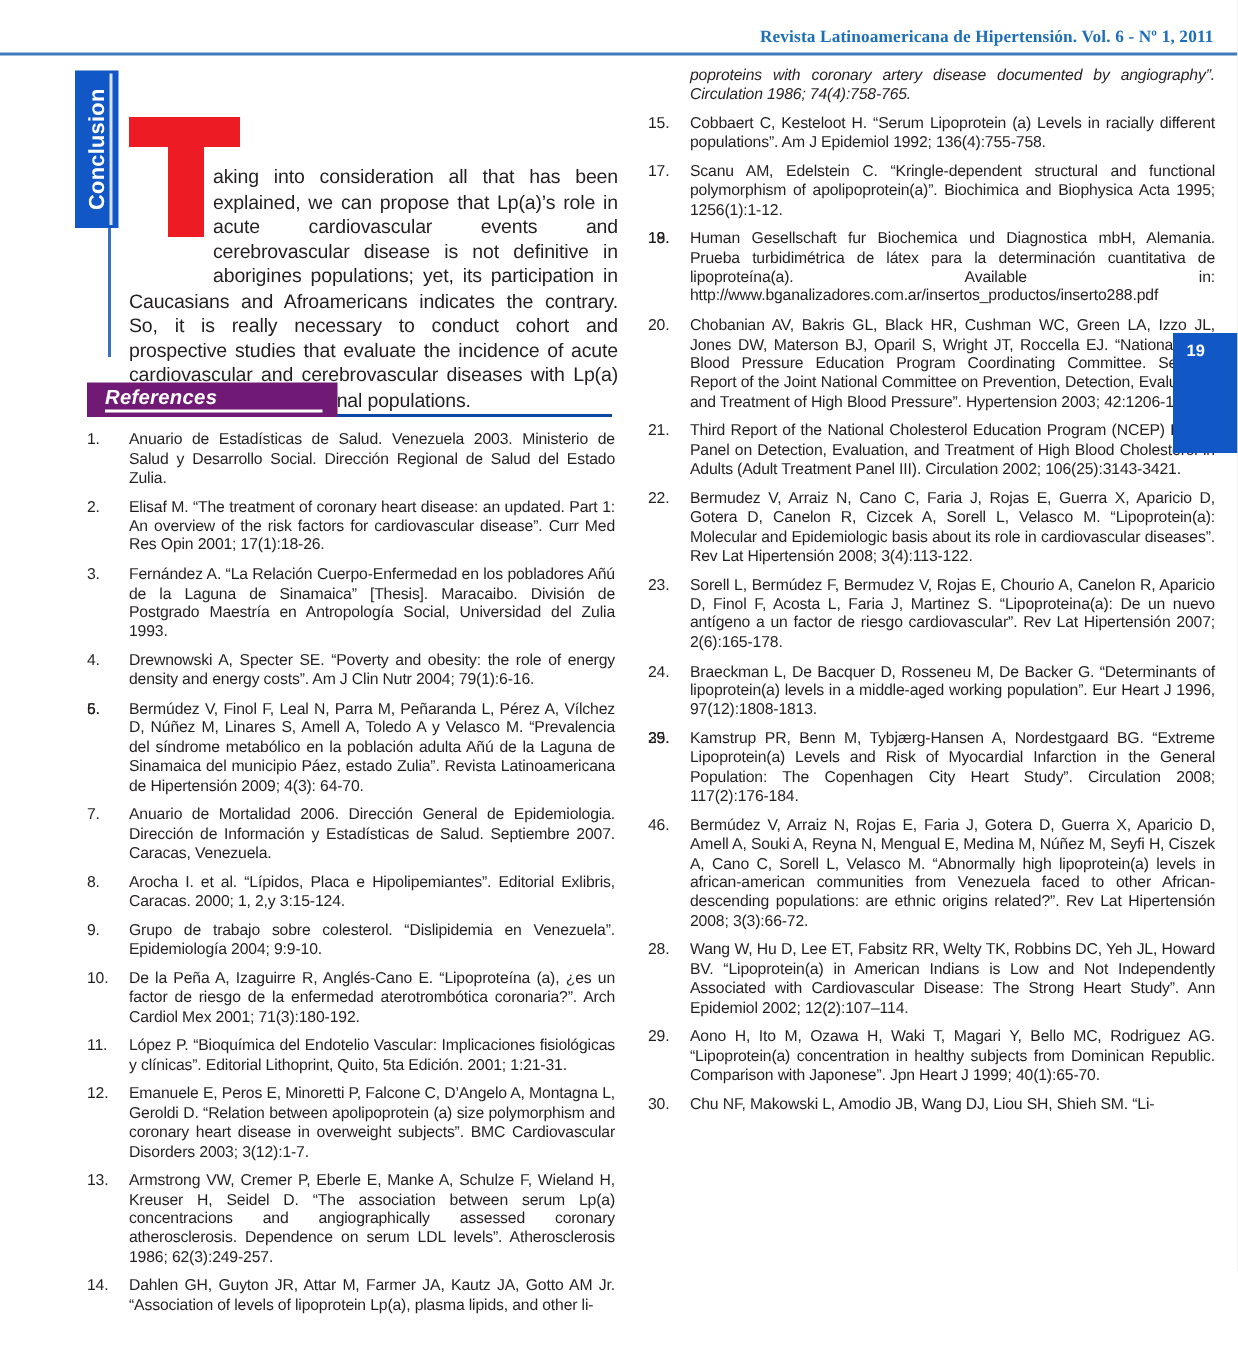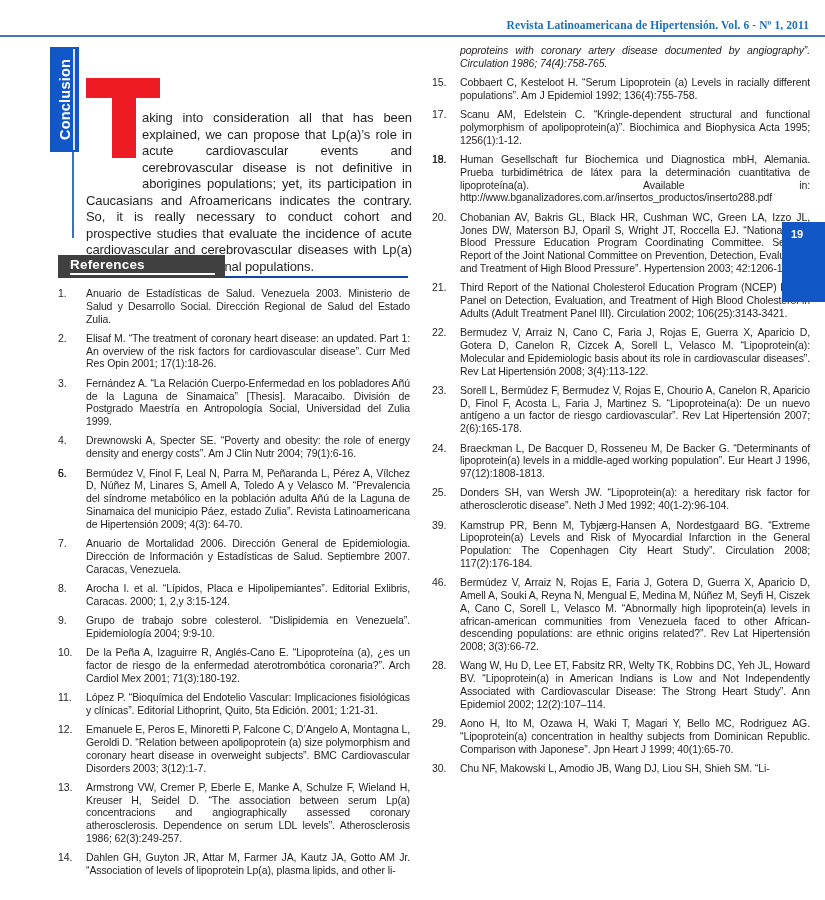--- a/index.html
+++ b/index.html
@@ -18,22 +18,22 @@
   .conclusion-vrule{position:absolute;left:72px;top:152px;width:2px;height:86px;background:#3a70c0;}
   
   .conclusion-para{position:absolute;left:86px;top:110px;width:326px;font-size:13px;line-height:16.5px;
         text-align:justify;letter-spacing:-.1px;}
   .tfloat{float:left;width:56px;height:68px;position:relative;}
   .t-bar{position:absolute;left:0;top:-32px;width:74px;height:20px;background:#ed1c24;}
   .t-stem{position:absolute;left:26px;top:-32px;width:24px;height:80px;background:#ed1c24;}
   
   .refs-heading-row{position:absolute;left:58px;top:255px;width:350px;height:23px;}
   .refs-heading-row::after{content:"";position:absolute;left:0;right:0;bottom:0;height:2px;background:#0d47a8;}
-  .refs-heading-box{position:absolute;left:0;top:0;width:167px;height:23px;background:#404040;z-index:1;
-        box-sizing:border-box;padding:2px 10px 0 12px;}
+  .refs-heading-box{position:absolute;left:0;top:0;width:167px;height:23px;background:#701a75;z-index:1;
+        box-sizing:border-box;padding:2px 10px 0 12px;font-style:italic;}
   .refs-heading-box span{display:block;color:#fff;font-weight:bold;font-size:13.5px;letter-spacing:.2px;
         border-bottom:2px solid #fff;padding-bottom:1px;}
   
   .refs{position:absolute;font-size:10.5px;line-height:12.8px;text-align:justify;letter-spacing:-.1px;}
   .refs-left{left:58px;top:287px;width:352px;}
   .refs-right{left:432px;top:44px;width:378px;}
   .ref-item{position:relative;padding-left:28px;margin-bottom:6.5px;}
   .ref-num{position:absolute;left:0;top:0;}
   .ref-cont{padding-left:28px;margin-bottom:6.5px;font-style:italic;}
   
@@ -74,21 +74,21 @@
         <span class="ref-text">Anuario de Estadísticas de Salud. Venezuela 2003. Ministerio de Salud y Desarrollo Social. Dirección Regional de Salud del Estado Zulia.</span>
       </div>
 
       <div class="ref-item">
         <span class="ref-num">2.</span>
         <span class="ref-text">Elisaf M. “The treatment of coronary heart disease: an updated. Part 1: An overview of the risk factors for cardiovascular disease”. Curr Med Res Opin 2001; 17(1):18-26.</span>
       </div>
 
       <div class="ref-item">
         <span class="ref-num">3.</span>
-        <span class="ref-text">Fernández A. “La Relación Cuerpo-Enfermedad en los pobladores Añú de la Laguna de Sinamaica” [Thesis]. Maracaibo. División de Postgrado Maestría en Antropología Social, Universidad del Zulia 1999.</span>
+        <span class="ref-text">Fernández A. “La Relación Cuerpo-Enfermedad en los pobladores Añú de la Laguna de Sinamaica” [Thesis]. Maracaibo. División de Postgrado Maestría en Antropología Social, Universidad del Zulia 1993.</span>
       </div>
 
       <div class="ref-item">
         <span class="ref-num">4.</span>
         <span class="ref-text">Drewnowski A, Specter SE. “Poverty and obesity: the role of energy density and energy costs”. Am J Clin Nutr 2004; 79(1):6-16.</span>
       </div>
 
       <div class="ref-item">
         <span class="ref-num">5.</span>
       </div>
@@ -183,21 +183,20 @@
           <span class="ref-text">Sorell L, Bermúdez F, Bermudez V, Rojas E, Chourio A, Canelon R, Aparicio D, Finol F, Acosta L, Faria J, Martinez S. “Lipoproteina(a): De un nuevo antígeno a un factor de riesgo cardiovascular”. Rev Lat Hipertensión 2007; 2(6):165-178.</span>
         </div>
 
         <div class="ref-item">
           <span class="ref-num">24.</span>
           <span class="ref-text">Braeckman L, De Bacquer D, Rosseneu M, De Backer G. “Determinants of lipoprotein(a) levels in a middle-aged working population”. Eur Heart J 1996, 97(12):1808-1813.</span>
         </div>
 
         <div class="ref-item">
           <span class="ref-num">25.</span>
-          <span class="ref-text">Donders SH, van Wersh JW. “Lipoprotein(a): a hereditary risk factor for atherosclerotic disease”. Neth J Med 1992; 40(1-2):96-104.</span>
         </div>
 
         <div class="ref-item">
           <span class="ref-num">39.</span>
           <span class="ref-text">Kamstrup PR, Benn M, Tybjærg-Hansen A, Nordestgaard BG. “Extreme Lipoprotein(a) Levels and Risk of Myocardial Infarction in the General Population: The Copenhagen City Heart Study”. Circulation 2008; 117(2):176-184.</span>
         </div>
 
         <div class="ref-item">
           <span class="ref-num">46.</span>
           <span class="ref-text">Bermúdez V, Arraiz N, Rojas E, Faria J, Gotera D, Guerra X, Aparicio D, Amell A, Souki A, Reyna N, Mengual E, Medina M, Núñez M, Seyfi H, Ciszek A, Cano C, Sorell L, Velasco M. “Abnormally high lipoprotein(a) levels in african-american communities from Venezuela faced to other African-descending populations: are ethnic origins related?”. Rev Lat Hipertensión 2008; 3(3):66-72.</span>

